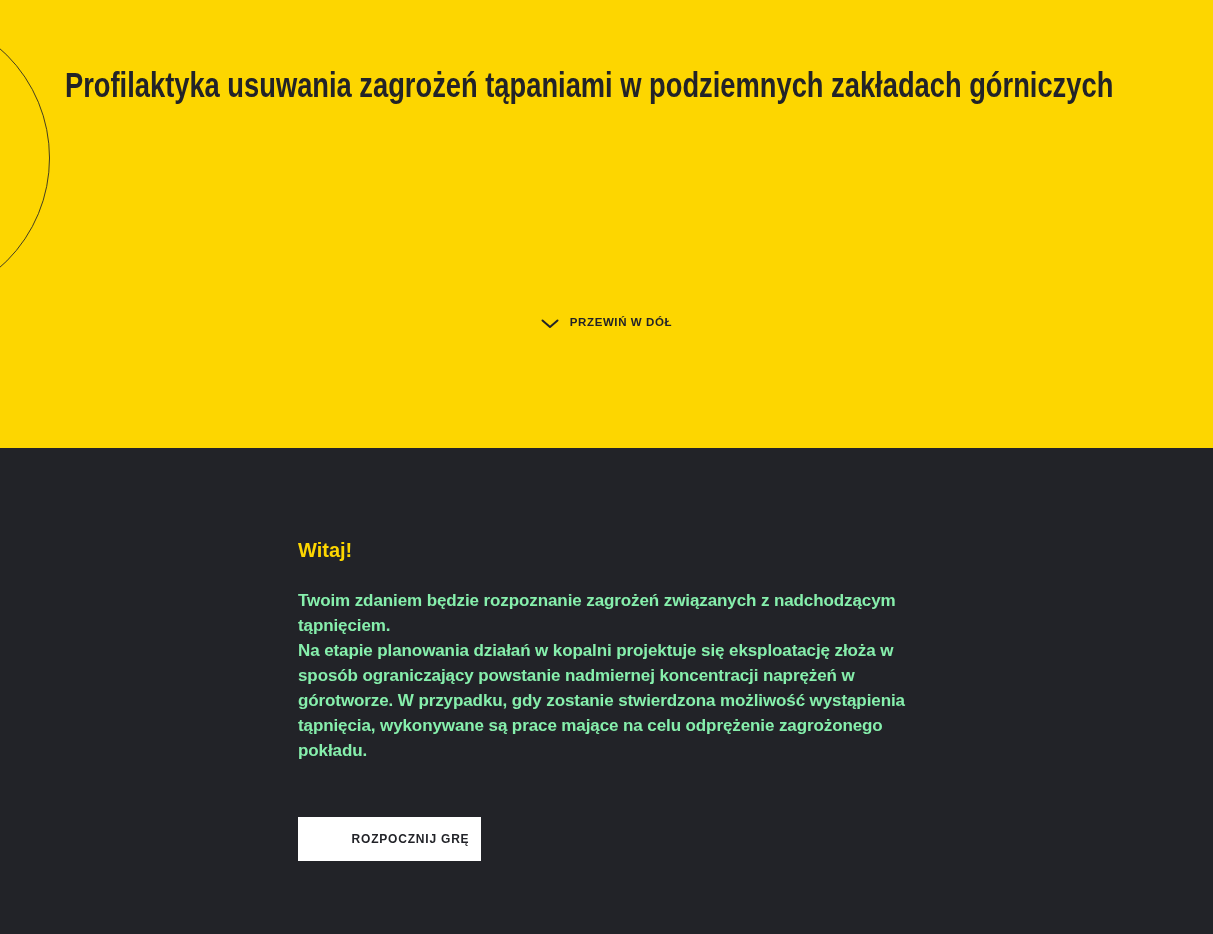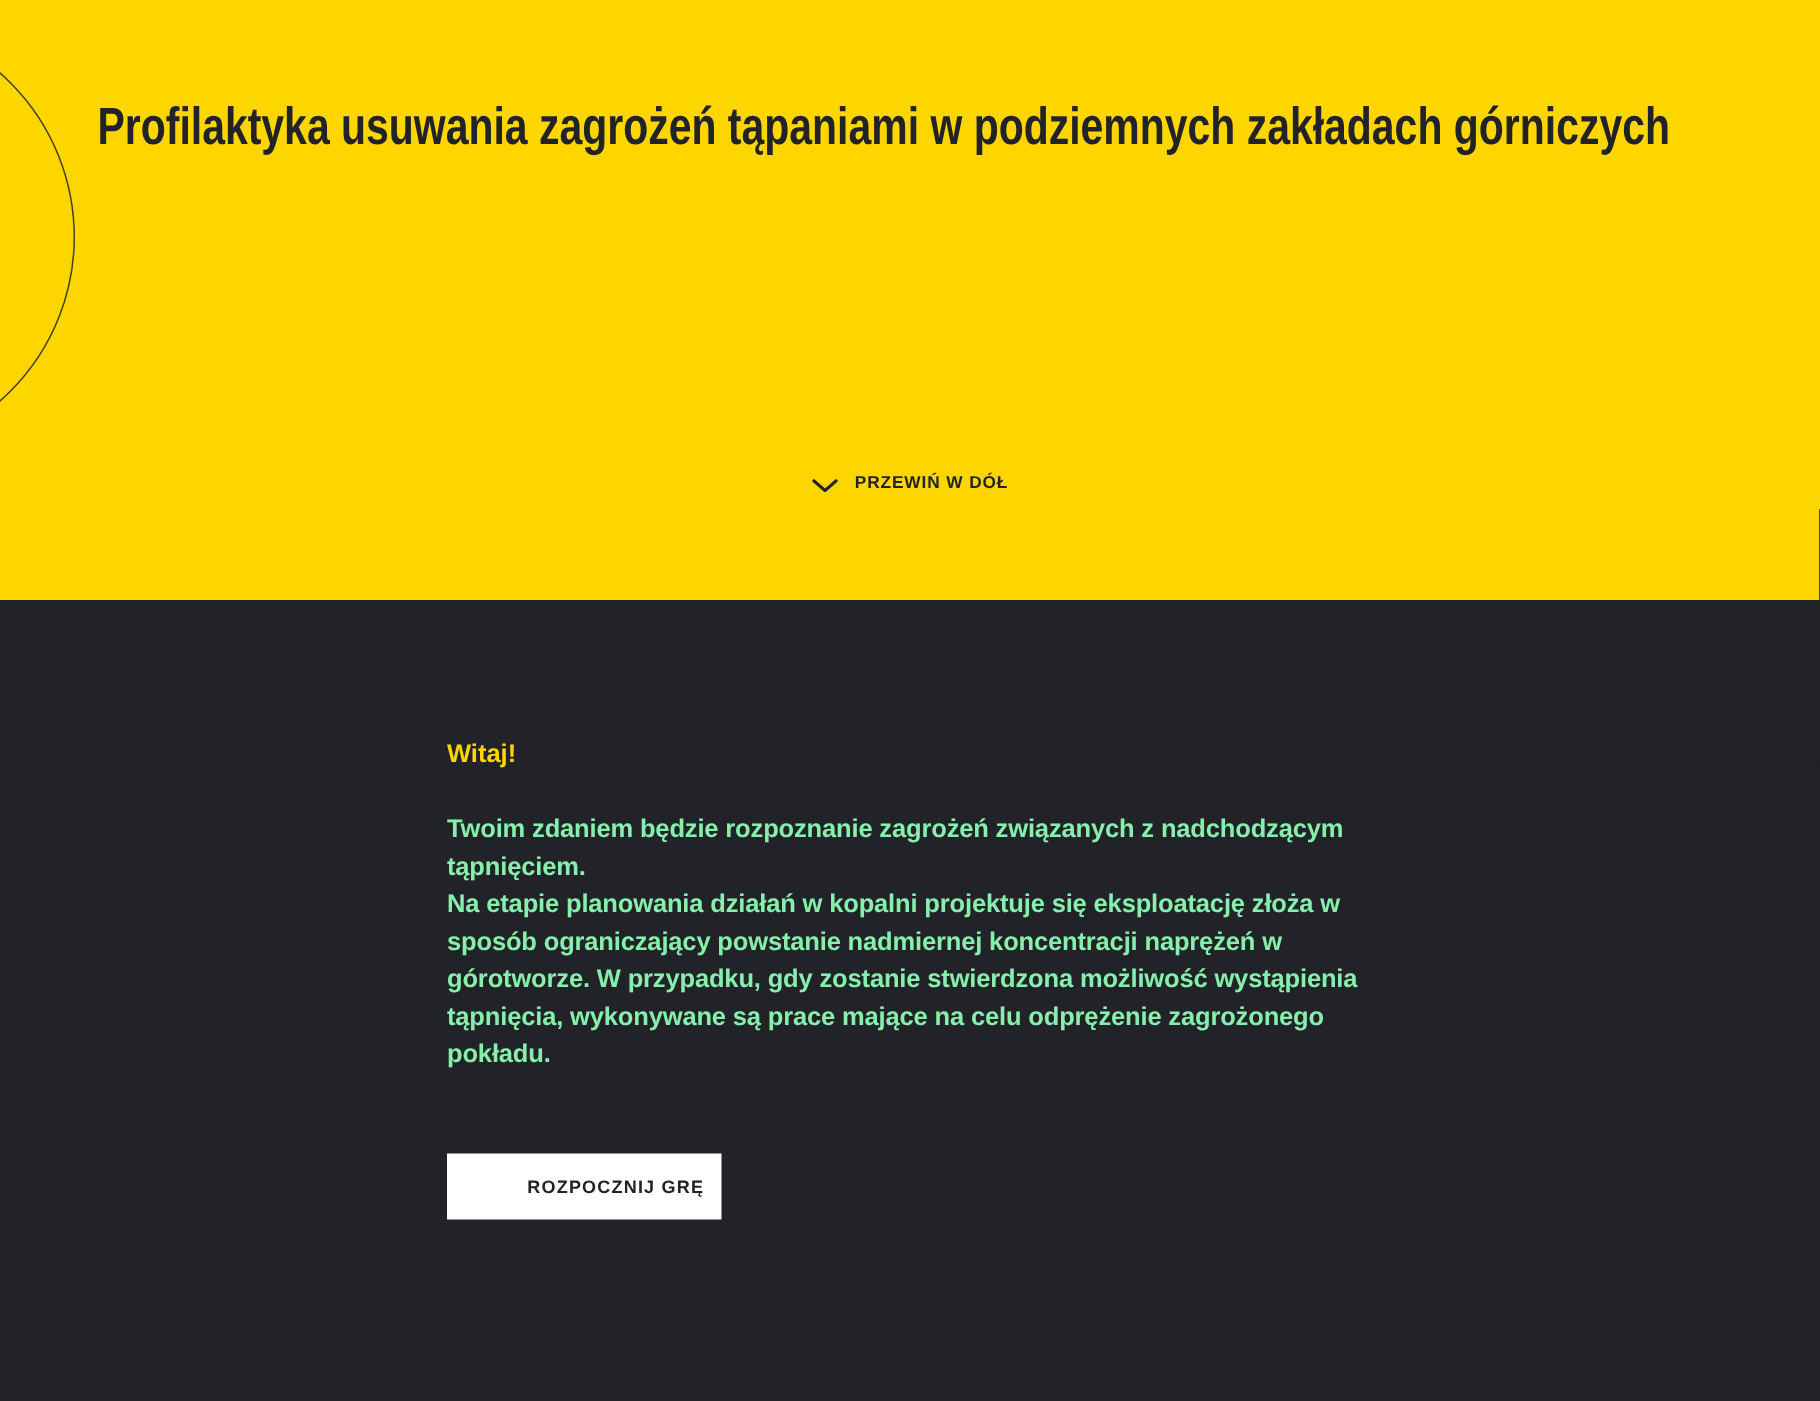--- a/index.html
+++ b/index.html
@@ -9,21 +9,21 @@
     height: 934px;
     overflow: hidden;
     font-family: "Liberation Sans", sans-serif;
     background: #222328;
   }
 
   
   .hero {
     position: relative;
     width: 100%;
-    height: 400px;
+    height: 448px;
     background: #FDD600;
     overflow: hidden;
   }
   .hero-circle {
     position: absolute;
     left: -242px;
     top: 12px;
     width: 292px;
     height: 292px;
     border: 1px solid rgba(34, 35, 40, 0.85);
@@ -75,21 +75,21 @@
     width: 100%;
     min-height: 542px;
     background: #222328;
   }
   .intro-container {
     width: 617px;
     margin: 0 auto;
     padding-top: 90px;
   }
   .intro-greeting {
-    font-size: 17px;
+    font-size: 20px;
     font-weight: 700;
     line-height: 25px;
     color: #FDD600;
   }
   .intro-highlight {
     margin-top: 25px;
     font-size: 17px;
     font-weight: 700;
     line-height: 25px;
     color: #86efac;

